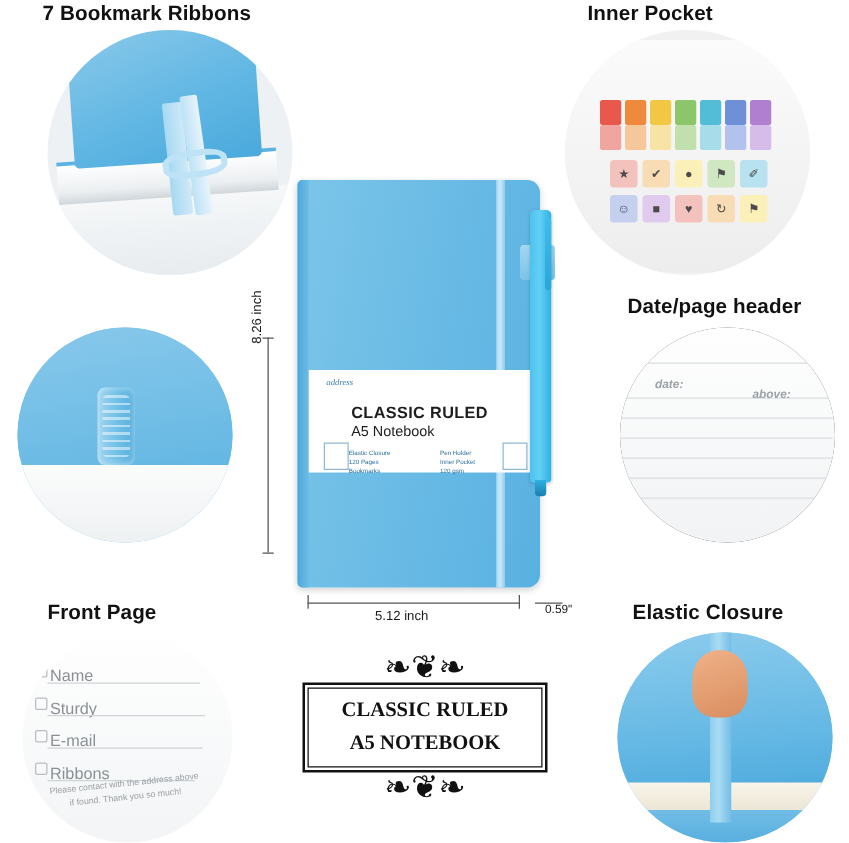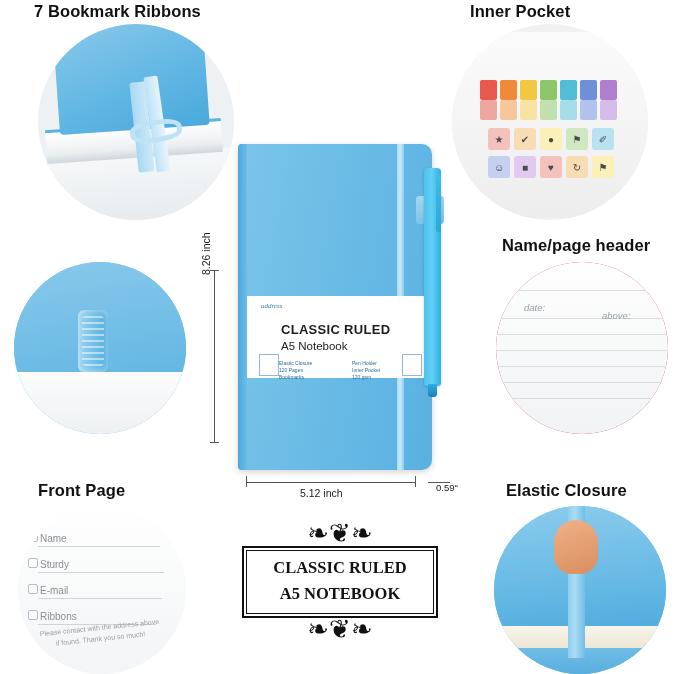--- a/index.html
+++ b/index.html
@@ -120,40 +120,40 @@
     border-radius: 6px;
     box-shadow: inset 0 0 6px rgba(255,255,255,.55);
   }
   #circle-pen .pen-loop::after {
     content:""; position:absolute; left:4px; top:6px; width:22px; height:50px;
     background: repeating-linear-gradient(180deg, rgba(255,255,255,.5) 0 2px, rgba(0,0,0,0) 2px 6px);
     border-radius:4px;
   }
 
   
-  #circle-date { left: 496px; top: 262px; width: 172px; height: 172px; background:#be185d; }
+  #circle-date { left: 496px; top: 262px; width: 172px; height: 172px; background:#404040;font-weight:bold; }
   #circle-date .sheet {
     position: absolute; left: -6px; top: -6px; width: 190px; height: 190px;
     background: linear-gradient(180deg,#ffffff 0%, #f0f2f3 100%);
   }
   #circle-date .hline {
     position: absolute; left: 6px; width: 170px; height: 1px; background: #d9dde0;
   }
   #circle-date .hdr {
     position: absolute; font-size: 9.5px; color: #9aa1a6; font-style: italic;
   }
 
   
   #circle-front { left: 18px; top: 506px; width: 168px; height: 168px; background:#fcfcfc; }
   #circle-front .form {
     position: absolute; left: -4px; top: -4px; width: 180px; height: 180px;
     background: linear-gradient(180deg,#ffffff,#f2f4f5);
   }
   #circle-front .frow {
-    position: absolute; left: 26px; font-size: 10px; color: #8a9095;
+    position: absolute; left: 26px; font-size: 13px; color: #8a9095;
   }
   #circle-front .fline {
     position: absolute; height: 1px; background: #cfd4d8;
   }
   #circle-front .fnote {
     position: absolute; left: 24px; top: 120px; width: 124px;
     font-size: 7px; color: #9aa0a5; line-height: 11px; text-align: center;
     transform: rotate(-6deg);
   }
   #circle-front .ficon {
@@ -294,21 +294,21 @@
   #emblem .fl-top { left: 0; top: 0; }
   #emblem .fl-bot { left: 0; top: 96px; }
 </style>
 </head>
 <body>
 
 <div id="page">
 
   <div class="caption cap-bookmark">7 Bookmark Ribbons</div>
   <div class="caption cap-pocket">Inner Pocket</div>
-  <div class="caption cap-date">Name/page header</div>
+  <div class="caption cap-date">Date/page header</div>
   <div class="caption cap-front">Front Page</div>
   <div class="caption cap-elastic">Elastic Closure</div>
 
   <div class="circle" id="circle-bookmark">
     <div class="book-body"></div>
     <div class="book-edge"></div>
     <div class="book-top"></div>
     <div class="ribbon-a"></div>
     <div class="ribbon-b"></div>
     <div class="ribbon-loop"></div>

